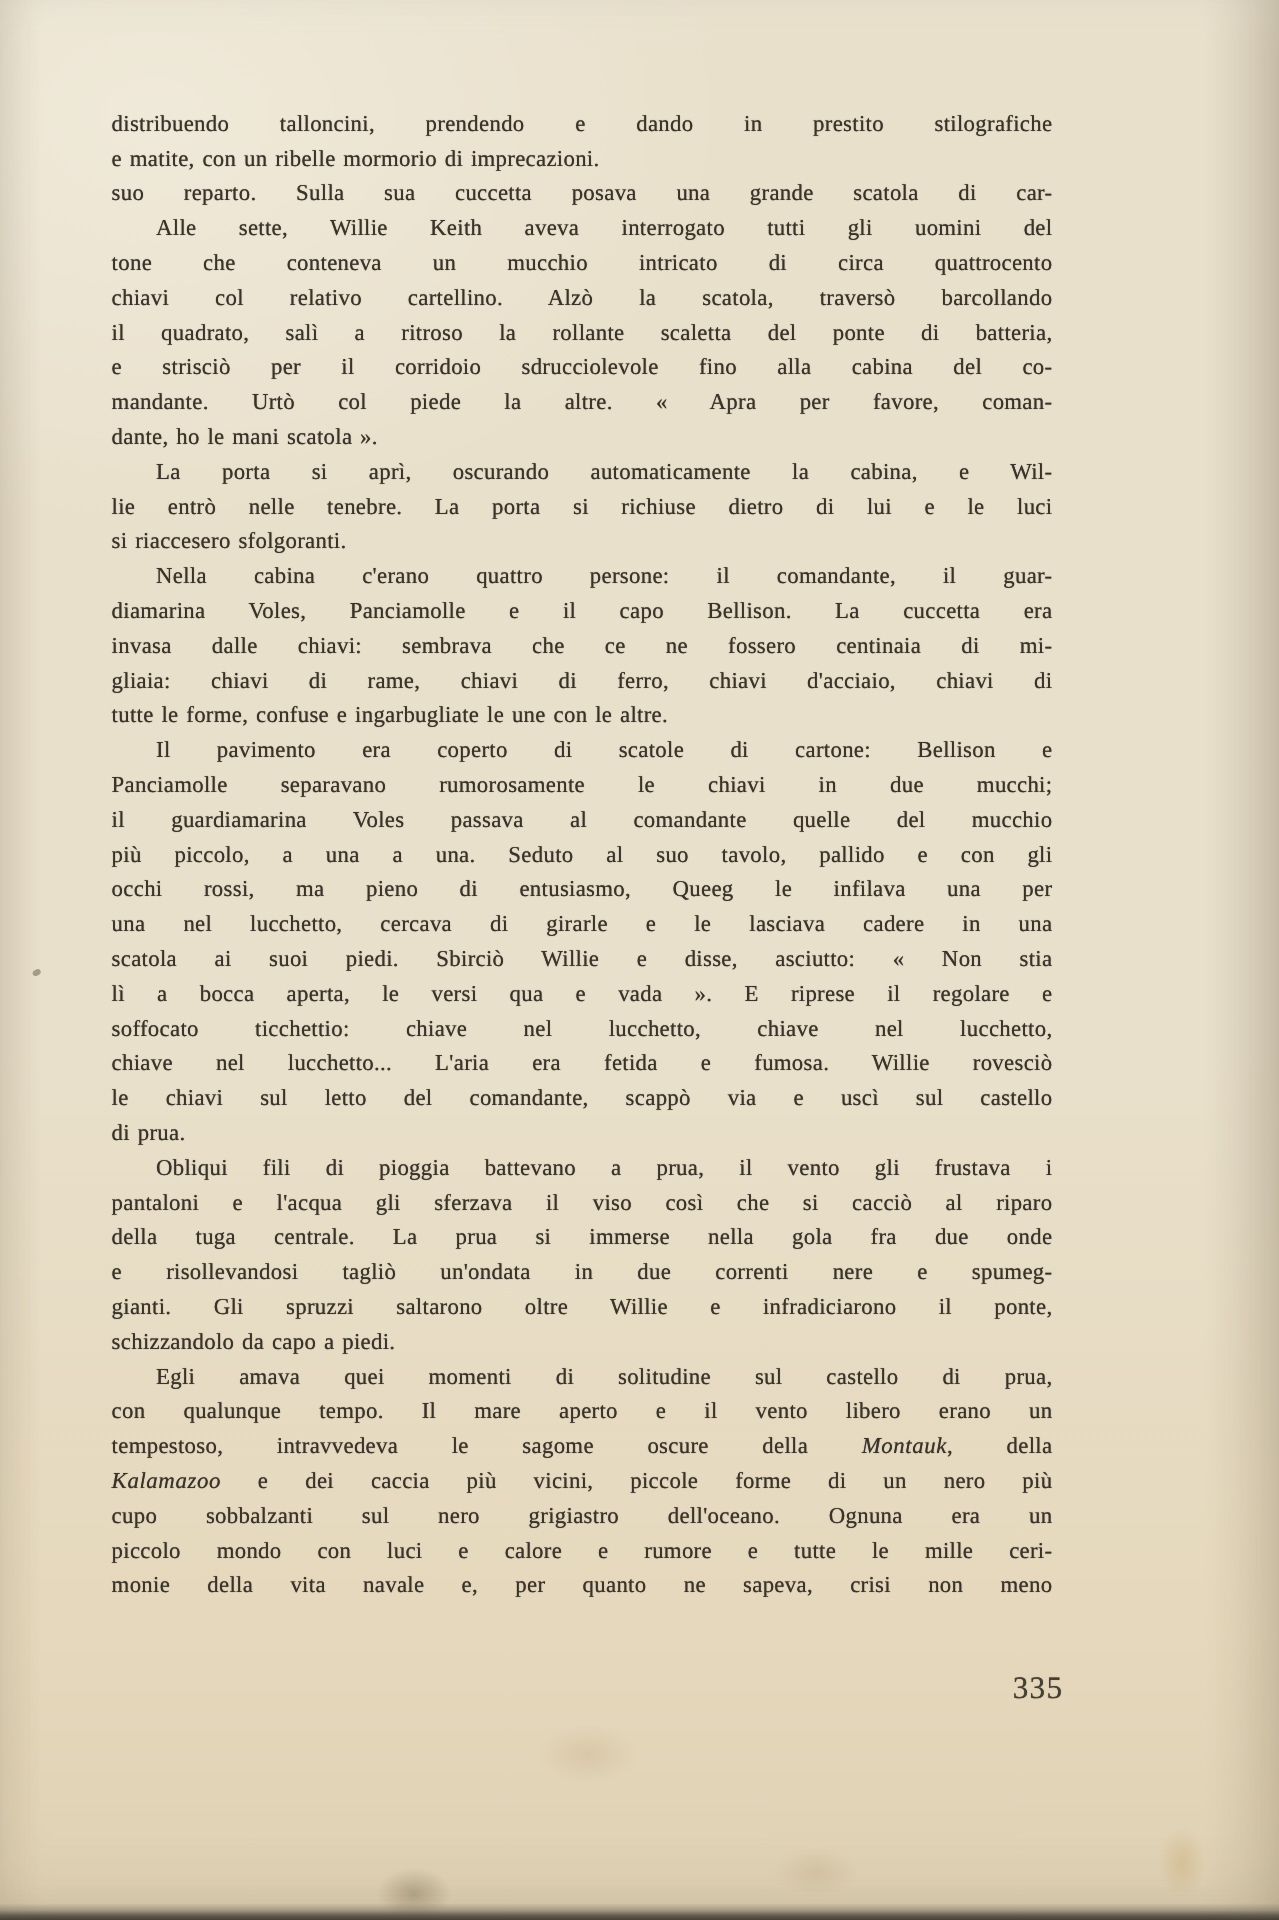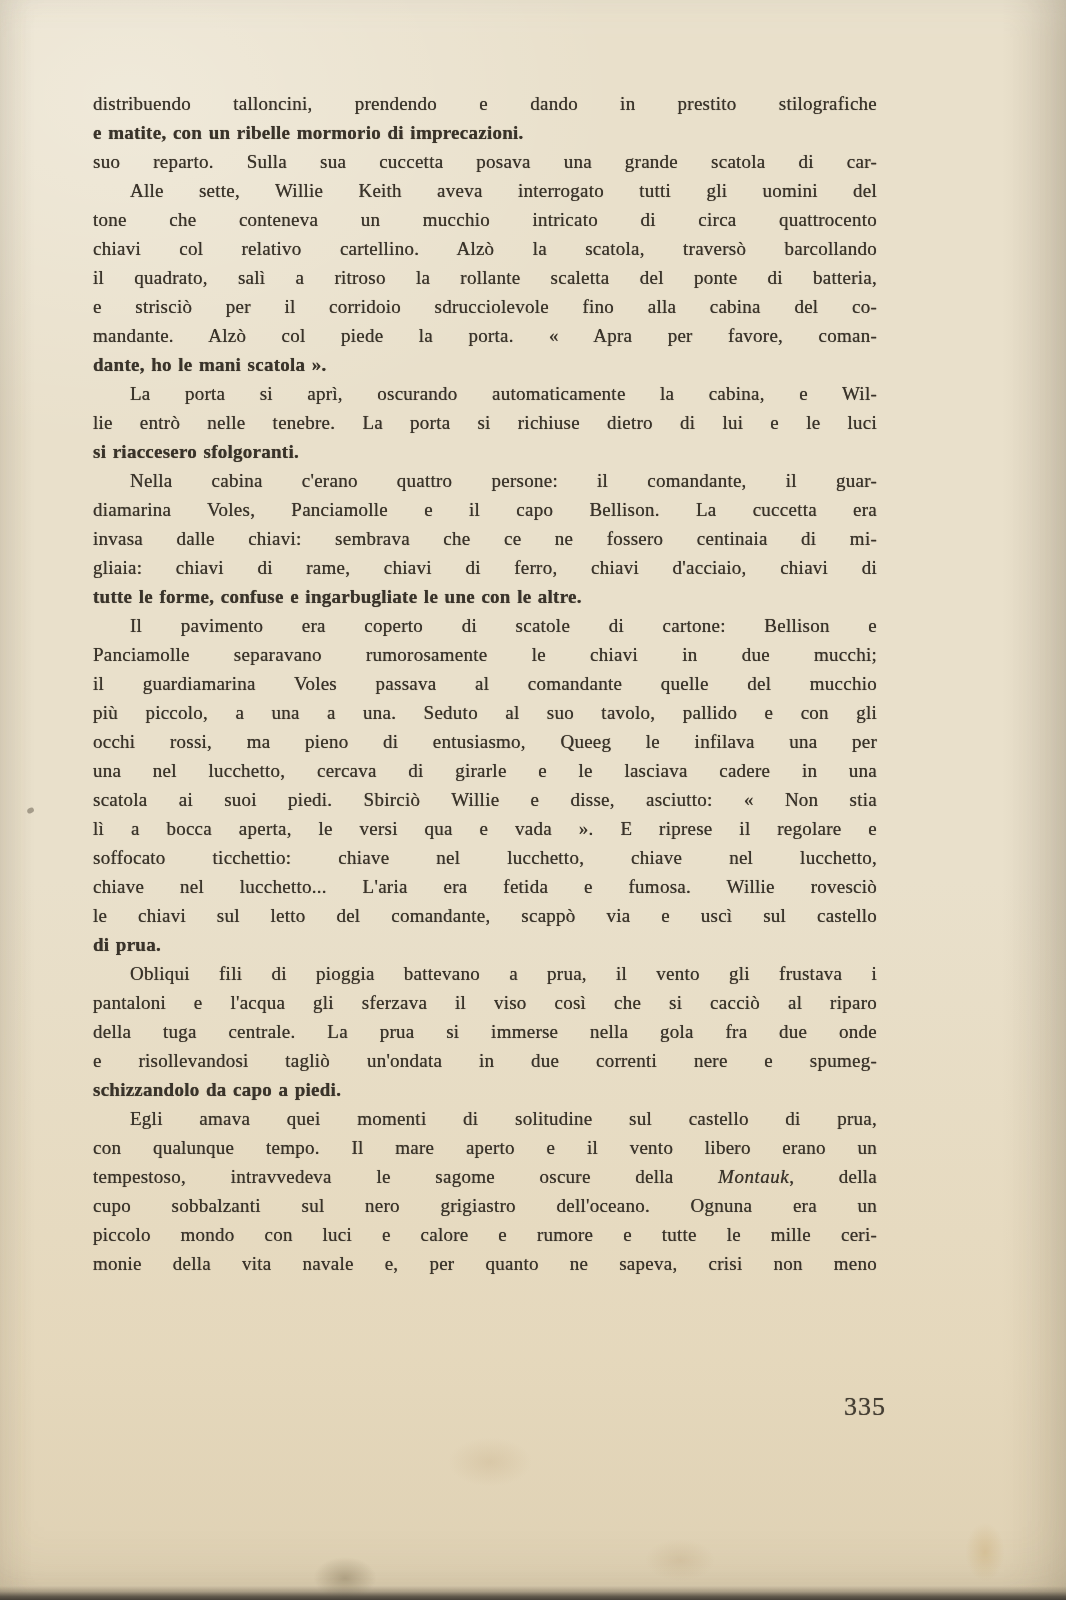--- a/index.html
+++ b/index.html
@@ -69,21 +69,20 @@
     text-align: justify;
     text-align-last: justify;
     height: 29px;
   }
 
   .line.indent { padding-left: 37px; }
 
   .line.unjustified {
     text-align: right;
     text-align-last: left;
-    font-weight: bold;
   }
 
   .line em { font-style: italic; letter-spacing: 0.5px; }
 
   .page-number {
     position: absolute;
     top: 1392px;
     right: 180px;
     font-size: 26px;
     color: #453f34;
@@ -111,21 +110,21 @@
         <div class="line">distribuendo talloncini, prendendo e dando in prestito stilografiche</div>
         <div class="line unjustified">e matite, con un ribelle mormorio di imprecazioni.</div>
       </div>
       <div class="paragraph">
         <div class="line">suo reparto. Sulla sua cuccetta posava una grande scatola di car-</div>
         <div class="line indent">Alle sette, Willie Keith aveva interrogato tutti gli uomini del</div>
         <div class="line">tone che conteneva un mucchio intricato di circa quattrocento</div>
         <div class="line">chiavi col relativo cartellino. Alzò la scatola, traversò barcollando</div>
         <div class="line">il quadrato, salì a ritroso la rollante scaletta del ponte di batteria,</div>
         <div class="line">e strisciò per il corridoio sdrucciolevole fino alla cabina del co-</div>
-        <div class="line">mandante. Alzò col piede la porta. « Apra per favore, coman-</div>
+        <div class="line">mandante. Urtò col piede la altre. « Apra per favore, coman-</div>
         <div class="line unjustified">dante, ho le mani scatola ».</div>
       </div>
       <div class="paragraph">
         <div class="line indent">La porta si aprì, oscurando automaticamente la cabina, e Wil-</div>
         <div class="line">lie entrò nelle tenebre. La porta si richiuse dietro di lui e le luci</div>
         <div class="line unjustified">si riaccesero sfolgoranti.</div>
       </div>
       <div class="paragraph">
         <div class="line indent">Nella cabina c'erano quattro persone: il comandante, il guar-</div>
         <div class="line">diamarina Voles, Panciamolle e il capo Bellison. La cuccetta era</div>
@@ -145,26 +144,28 @@
         <div class="line">soffocato ticchettio: chiave nel lucchetto, chiave nel lucchetto,</div>
         <div class="line">chiave nel lucchetto... L'aria era fetida e fumosa. Willie rovesciò</div>
         <div class="line">le chiavi sul letto del comandante, scappò via e uscì sul castello</div>
         <div class="line unjustified">di prua.</div>
       </div>
       <div class="paragraph">
         <div class="line indent">Obliqui fili di pioggia battevano a prua, il vento gli frustava i</div>
         <div class="line">pantaloni e l'acqua gli sferzava il viso così che si cacciò al riparo</div>
         <div class="line">della tuga centrale. La prua si immerse nella gola fra due onde</div>
         <div class="line">e risollevandosi tagliò un'ondata in due correnti nere e spumeg-</div>
+        <div class="line">gianti. Gli spruzzi saltarono oltre Willie e infradiciarono il ponte,</div>
         <div class="line unjustified">schizzandolo da capo a piedi.</div>
       </div>
       <div class="paragraph">
         <div class="line indent">Egli amava quei momenti di solitudine sul castello di prua,</div>
         <div class="line">con qualunque tempo. Il mare aperto e il vento libero erano un</div>
         <div class="line">tempestoso, intravvedeva le sagome oscure della <em>Montauk</em>, della</div>
+        <div class="line"><em>Kalamazoo</em> e dei caccia più vicini, piccole forme di un nero più</div>
         <div class="line">cupo sobbalzanti sul nero grigiastro dell'oceano. Ognuna era un</div>
         <div class="line">piccolo mondo con luci e calore e rumore e tutte le mille ceri-</div>
         <div class="line">monie della vita navale e, per quanto ne sapeva, crisi non meno</div>
       </div>
     </main>
   <div class="page-number">335</div>
   <div class="speck"></div>
   <div class="bottom-edge"></div>
 </div>
 

